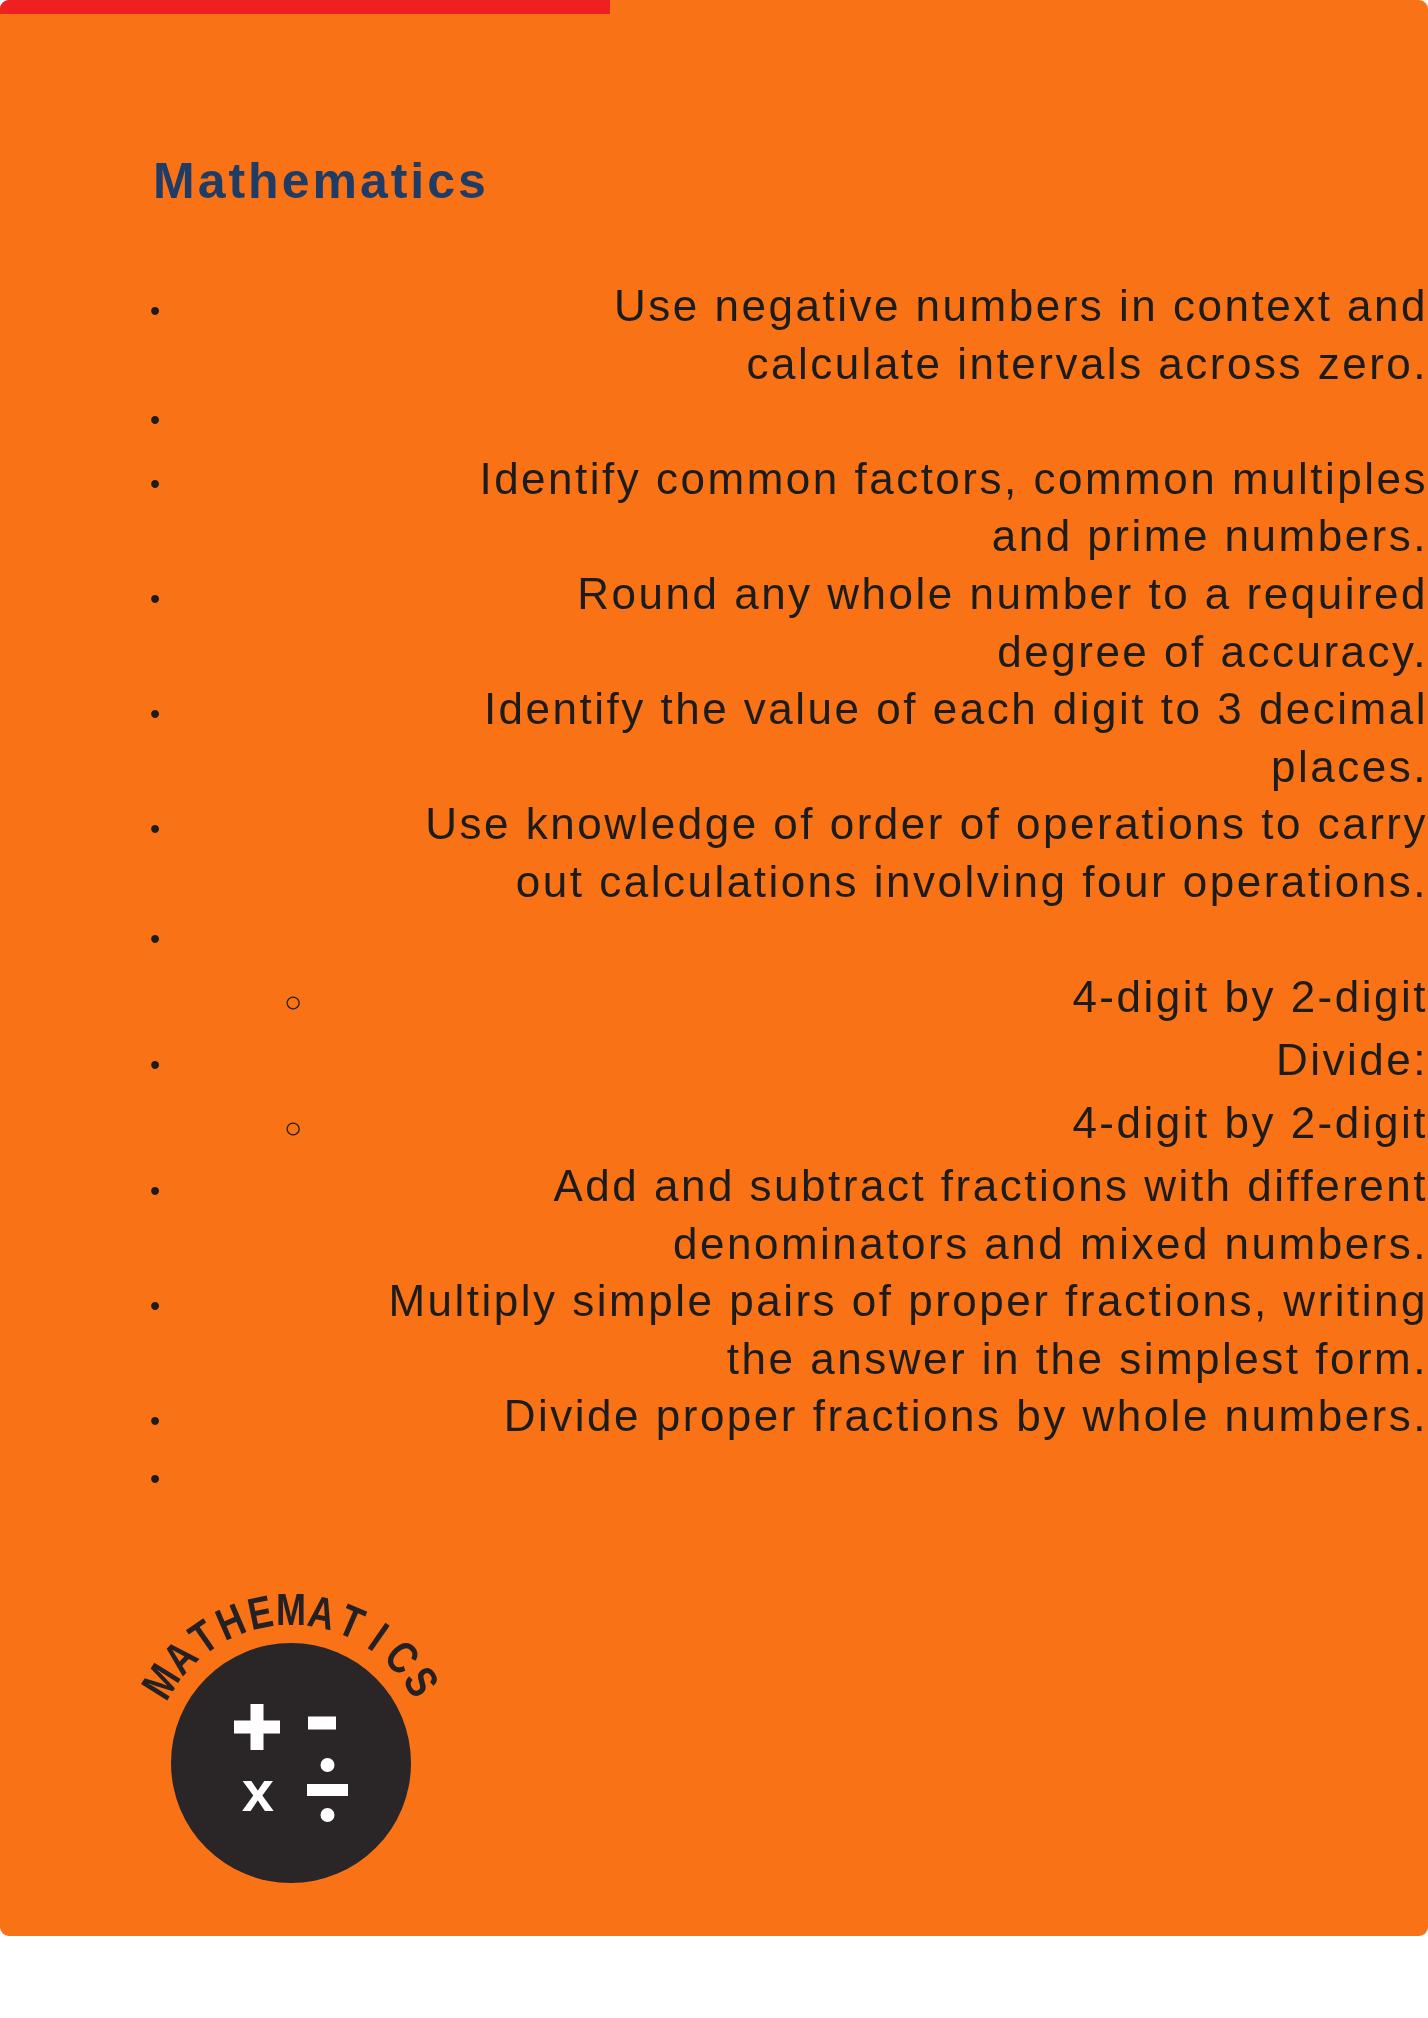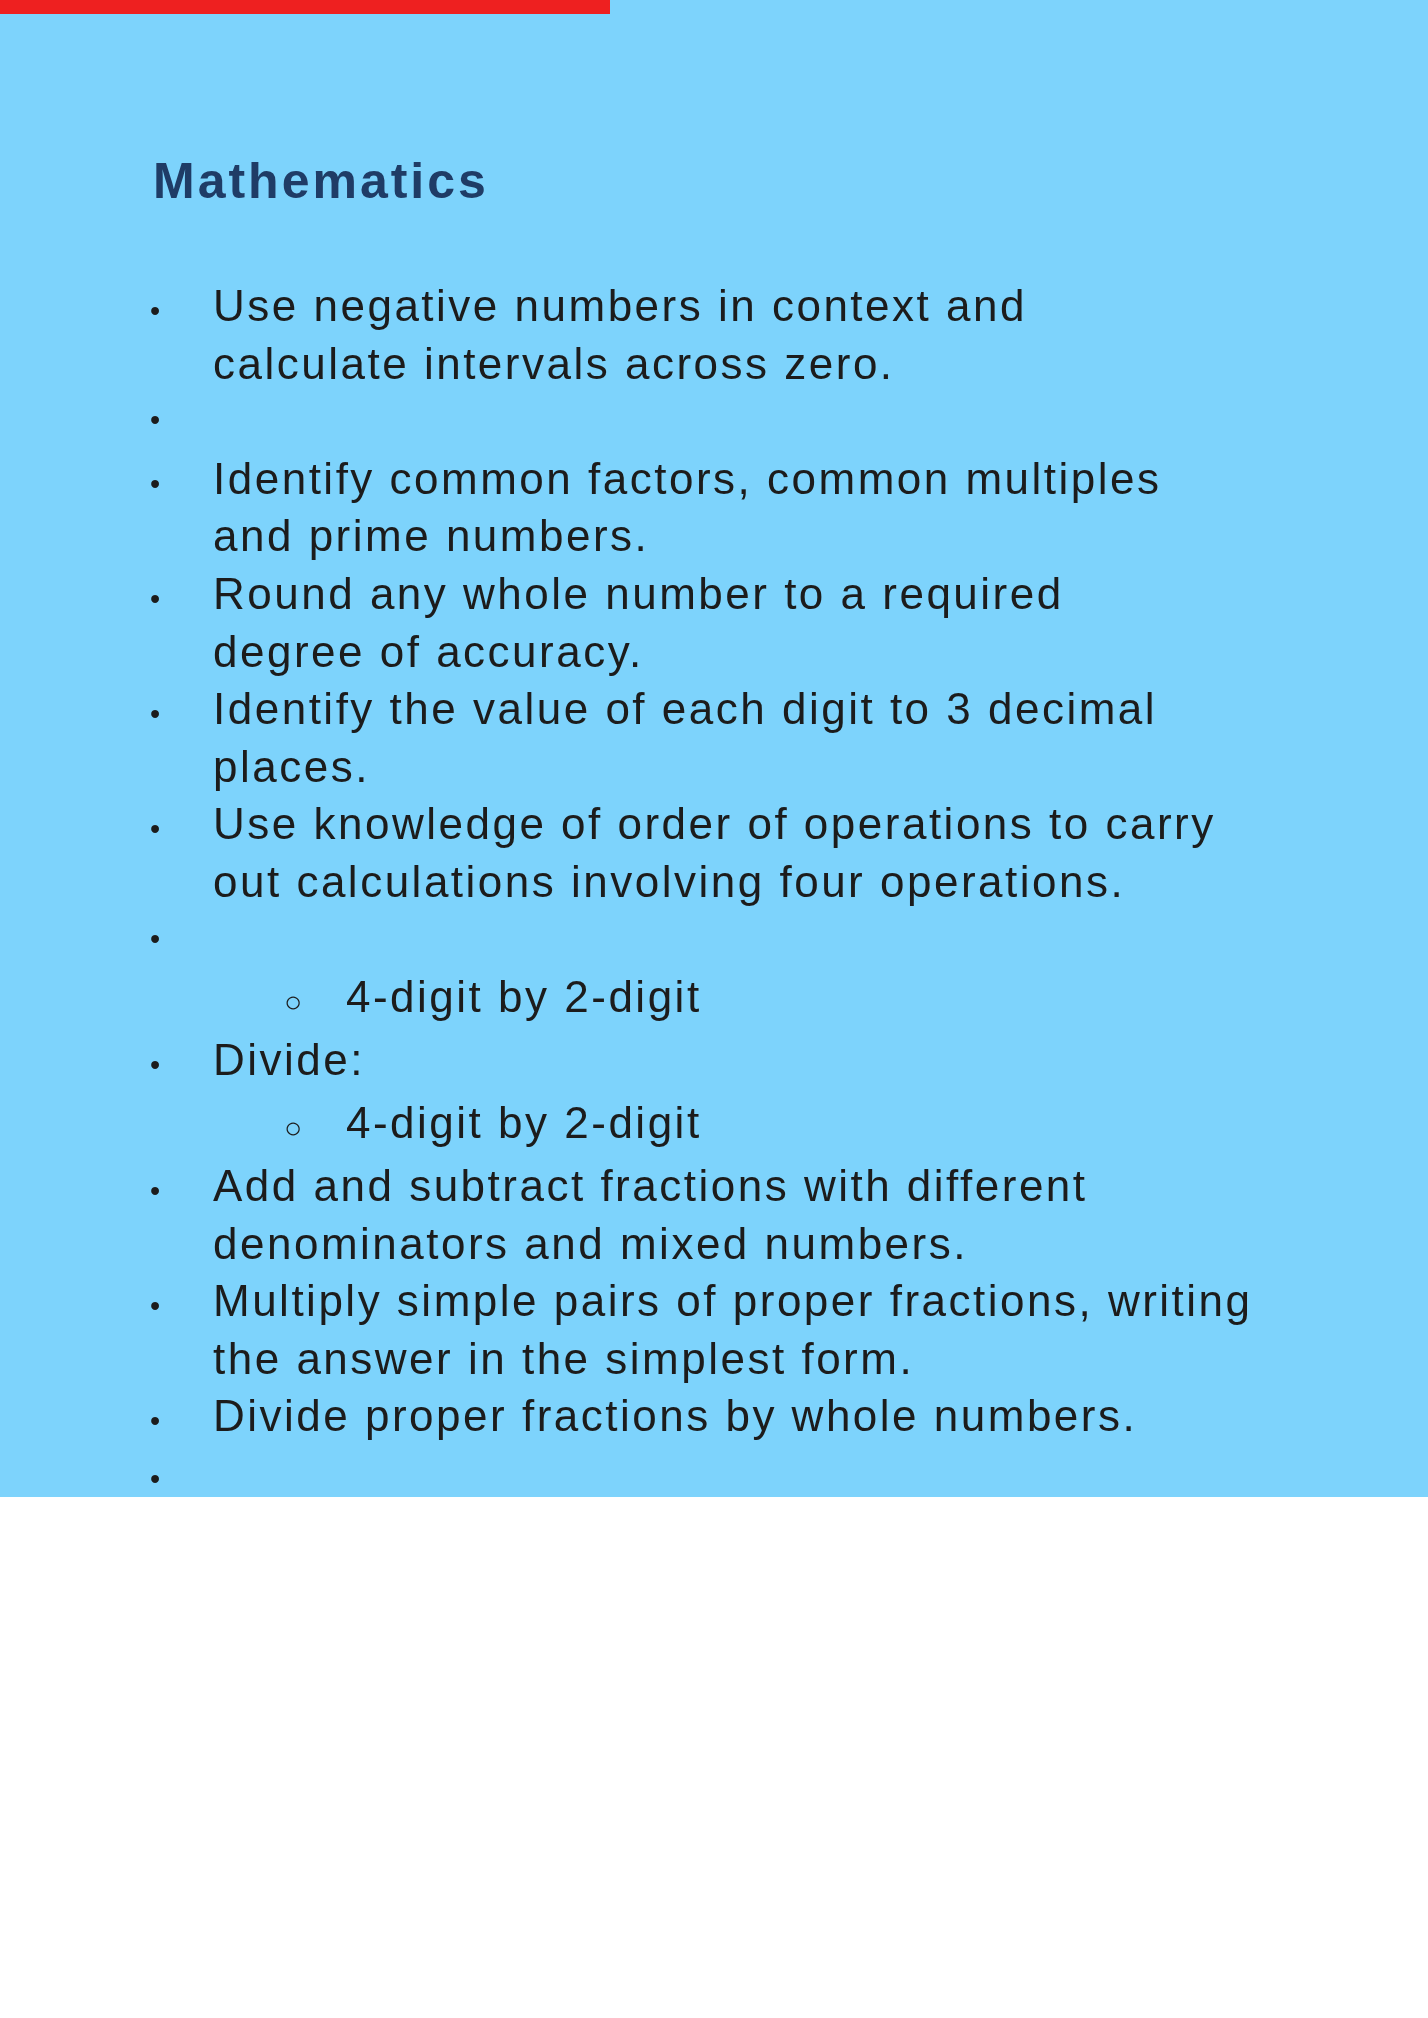--- a/index.html
+++ b/index.html
@@ -1,22 +1,23 @@
 <!DOCTYPE html>
 <html><head>
 <meta charset="utf-8">
 <style>
   html,body{margin:0;padding:0;background:#ffffff;}
   .page{
     position:relative;
     width:1428px;
-    height:1497px;
-    background:#7dd3fc;
+    height:1936px;
+    background:#f97316;
     overflow:hidden;
     font-family:"Liberation Sans", sans-serif;
+    border-radius:9px;
   }
   .top-bar{
     position:absolute;
     left:0; top:0;
     width:610px; height:14px;
     background:#ee2020;
   }
   .doc-title{
     position:absolute;
     left:153px; top:156px;
@@ -36,20 +37,21 @@
     letter-spacing:2.5px;
     color:#1c1c1c;
   }
   .li{
     display:flex;
     align-items:baseline;
   }
   .li .text{
     white-space:pre-line;
     flex:1;
+    text-align:right;
   }
   .l1{padding-left:150px;}
   .l1 .marker{
     width:63px;
     flex:0 0 63px;
     font-size:29px;
     letter-spacing:0;
   }
   .l2{padding-left:284px;}
   .l2 .marker{

